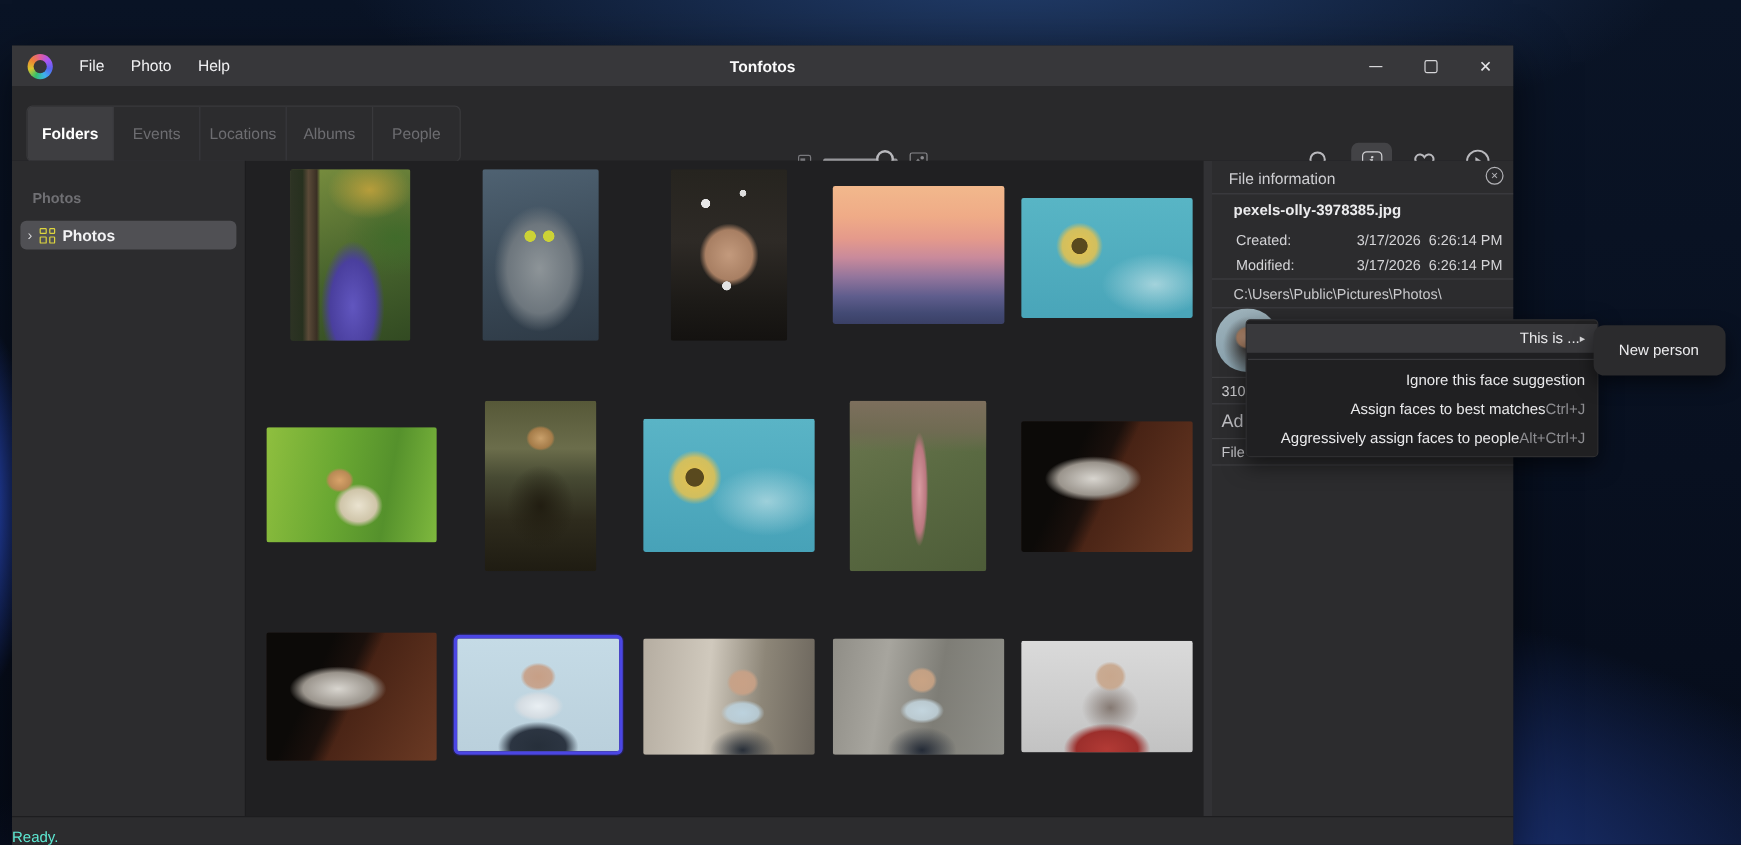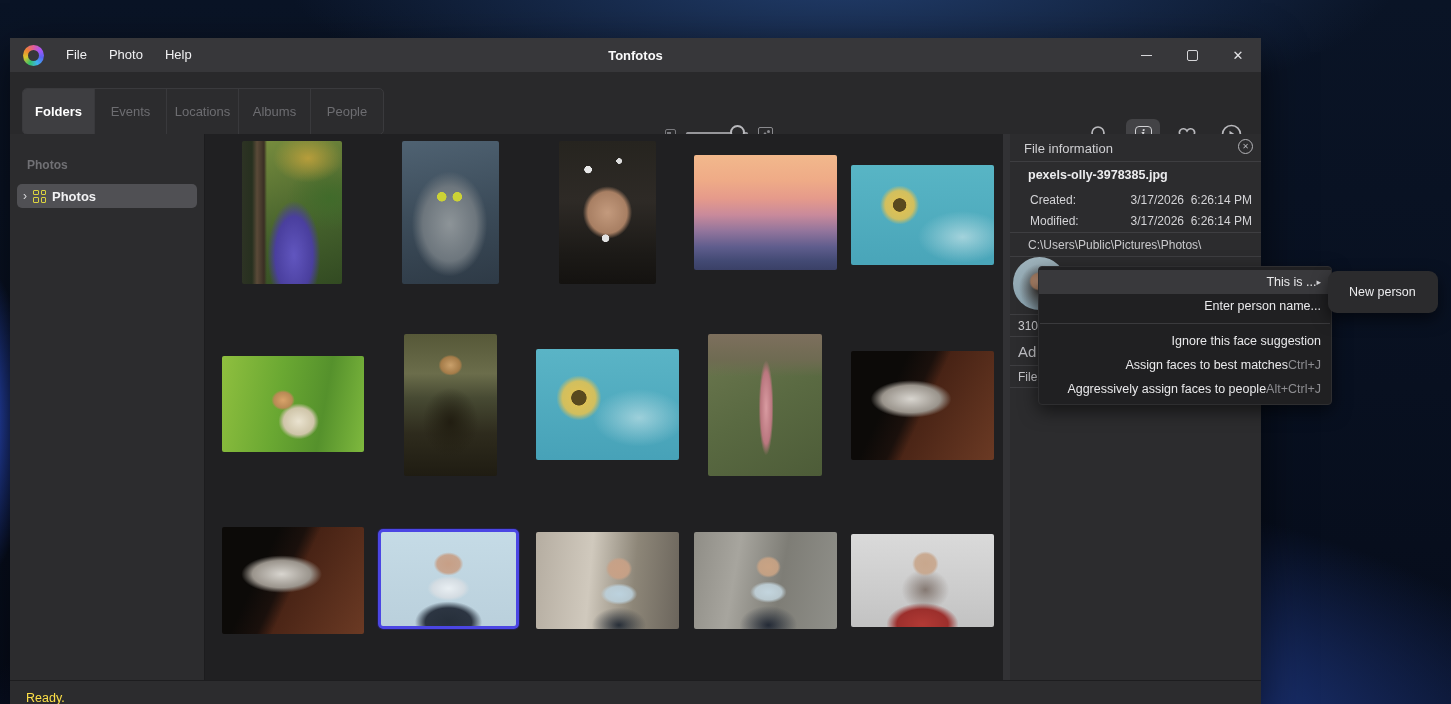--- a/index.html
+++ b/index.html
@@ -158,21 +158,21 @@
     background:
       radial-gradient(13px 12px at 50% 46%, #c59c82 0%, #a87e62 65%, transparent 80%),
       radial-gradient(25px 29px at 50% 58%, rgba(50,42,38,.95), transparent 82%),
       linear-gradient(180deg, #9fb4bd, #88a0ac); }
   .ip-size { top:180px; height:22px; color:#cfcfd2; padding-left:8px; border-top:1px solid #3e3e41; border-bottom:none; }
   .ip-section { top:202px; height:29px; color:#bfbfc3; font-size:15px; padding-left:8px; border-top:1px solid #3e3e41; border-bottom:none; }
   .ip-file { top:231px; height:23px; color:#c4c4c8; padding-left:8px; border-top:1px solid #3e3e41; border-bottom:1px solid #3e3e41; }
 
   
   .statusbar { position:absolute; left:0; bottom:0; width:100%; height:34px; background:#2c2c2e; border-top:1px solid #1d1d1f; display:flex; align-items:center; }
-  .status-text { padding-left:16px; font-size:12.5px; color:#fde047; }
+  .status-text { padding-left:0; font-size:12.5px; color:#5eead4; }
 
   
   .context-menu { position:absolute; left:1038px; top:266px; width:294px; background:#202022; border:1px solid #2e2e30; border-radius:4px;
     box-shadow:0 6px 18px rgba(0,0,0,.55); padding:3px 0; z-index:10; }
   .cm-item { height:24px; display:flex; align-items:center; font-size:12.5px; color:#e9e9eb; padding:0 10px 0 22px; }
   .cm-item.highlight { background:#39393c; }
   .cm-item .cm-label { flex:1;text-align:right; }
   .cm-item .cm-shortcut { color:#8d8d91; }
   .cm-arrow { color:#d8d8db; font-size:9px; }
   .cm-sep { height:1px; background:#3a3a3d; margin:5px 1px; }
@@ -327,23 +327,20 @@
     <span class="status-text">Ready.</span>
   </div>
 
 </div>
 
 <div class="context-menu">
   <div class="cm-item highlight">
     <span class="cm-label">This is ...</span>
     <span class="cm-arrow">▸</span>
   </div>
-  <div class="cm-item">
-    <span class="cm-label">Enter person name...</span>
-  </div>
   <div class="cm-sep"></div>
   <div class="cm-item">
     <span class="cm-label">Ignore this face suggestion</span>
   </div>
   <div class="cm-item">
     <span class="cm-label">Assign faces to best matches</span>
     <span class="cm-shortcut">Ctrl+J</span>
   </div>
   <div class="cm-item">
     <span class="cm-label">Aggressively assign faces to people</span>

